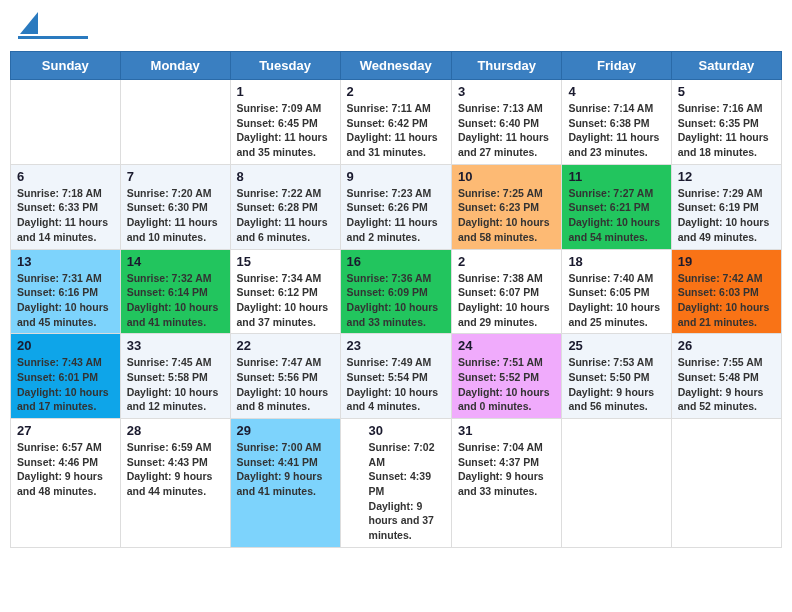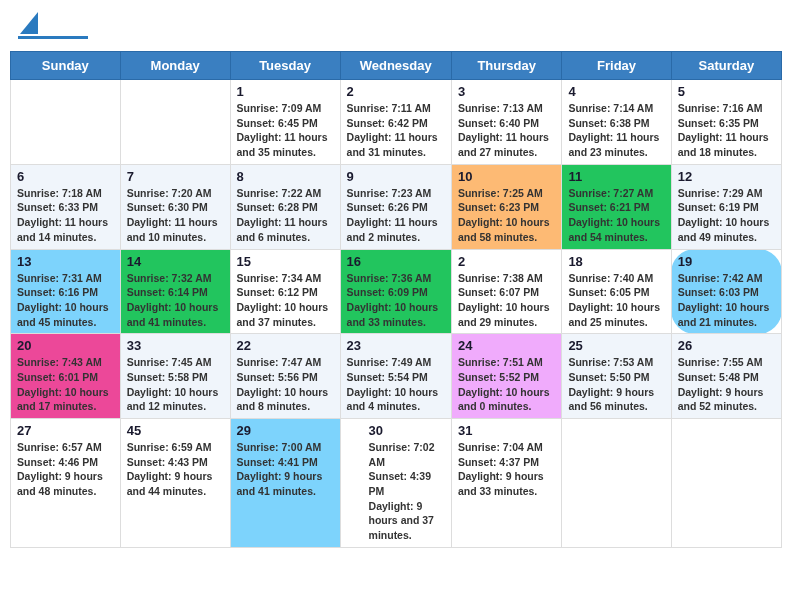--- a/index.html
+++ b/index.html
@@ -201,27 +201,27 @@
           <div class="cell-content">Sunrise: 7:36 AM<br>Sunset: 6:09 PM<br>Daylight: 10 hours and 33 minutes.</div>
         </td>
         <td style="background: rgb(255, 255, 255);">
           <div class="day-number">2</div>
           <div class="cell-content">Sunrise: 7:38 AM<br>Sunset: 6:07 PM<br>Daylight: 10 hours and 29 minutes.</div>
         </td>
         <td style="background: rgb(255, 255, 255);">
           <div class="day-number">18</div>
           <div class="cell-content">Sunrise: 7:40 AM<br>Sunset: 6:05 PM<br>Daylight: 10 hours and 25 minutes.</div>
         </td>
-        <td style="background: #7dd3fc; border-radius: 24px;">
+        <td style="background: #f97316;">
           <div class="day-number">19</div>
           <div class="cell-content">Sunrise: 7:42 AM<br>Sunset: 6:03 PM<br>Daylight: 10 hours and 21 minutes.</div>
         </td>
       </tr>
       <tr>
-        <td style="background: #ec4899; margin-top: 35px;">
+        <td style="background: #0ea5e9; margin-top: 35px;">
           <div class="day-number">20</div>
           <div class="cell-content">Sunrise: 7:43 AM<br>Sunset: 6:01 PM<br>Daylight: 10 hours and 17 minutes.</div>
         </td>
         <td style="background: rgb(240, 245, 251);">
           <div class="day-number">33</div>
           <div class="cell-content">Sunrise: 7:45 AM<br>Sunset: 5:58 PM<br>Daylight: 10 hours and 12 minutes.</div>
         </td>
         <td style="background: rgb(240, 245, 251);">
           <div class="day-number">22</div>
           <div class="cell-content">Sunrise: 7:47 AM<br>Sunset: 5:56 PM<br>Daylight: 10 hours and 8 minutes.</div>
@@ -242,21 +242,21 @@
           <div class="day-number">26</div>
           <div class="cell-content">Sunrise: 7:55 AM<br>Sunset: 5:48 PM<br>Daylight: 9 hours and 52 minutes.</div>
         </td>
       </tr>
       <tr>
         <td style="background: rgb(255, 255, 255);">
           <div class="day-number">27</div>
           <div class="cell-content">Sunrise: 6:57 AM<br>Sunset: 4:46 PM<br>Daylight: 9 hours and 48 minutes.</div>
         </td>
         <td style="background: rgb(255, 255, 255);">
-          <div class="day-number">45</div>
+          <div class="day-number">28</div>
           <div class="cell-content">Sunrise: 6:59 AM<br>Sunset: 4:43 PM<br>Daylight: 9 hours and 44 minutes.</div>
         </td>
         <td style="background: #7dd3fc;">
           <div class="day-number">29</div>
           <div class="cell-content">Sunrise: 7:00 AM<br>Sunset: 4:41 PM<br>Daylight: 9 hours and 41 minutes.</div>
         </td>
         <td style="background: rgb(255, 255, 255); padding-left: 28px;">
           <div class="day-number">30</div>
           <div class="cell-content">Sunrise: 7:02 AM<br>Sunset: 4:39 PM<br>Daylight: 9 hours and 37 minutes.</div>
         </td>

